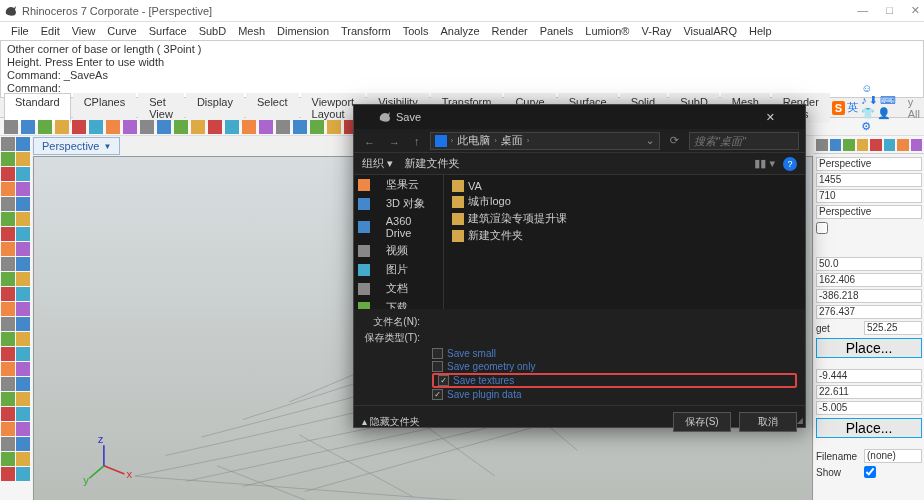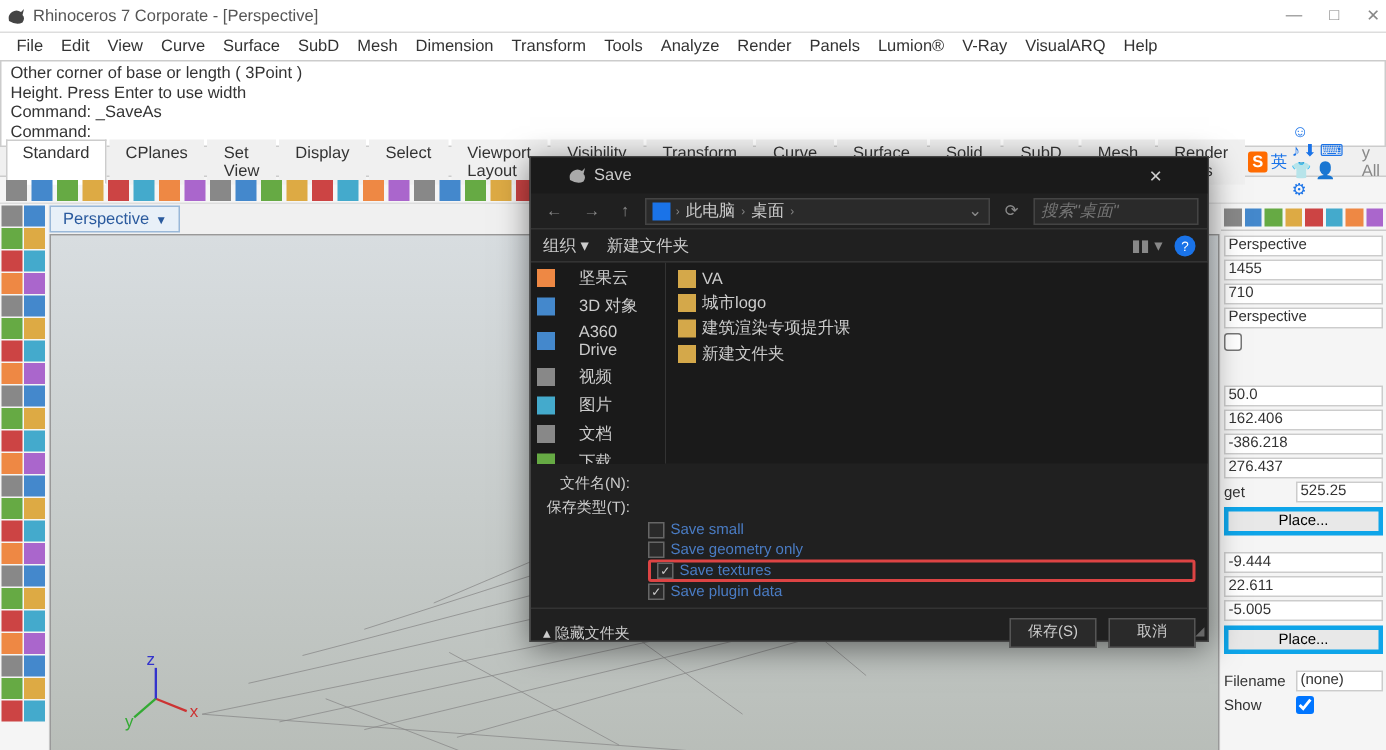--- a/index.html
+++ b/index.html
@@ -45,21 +45,21 @@
 
 
 .props { width: 110px; background: #f5f5f5; display: flex; flex-direction: column; }
 .props-icons { height: 18px; display: flex; align-items: center; gap: 2px; padding: 0 2px; border-bottom: 1px solid #ccc; }
 .props-icons .pi { width: 12px; height: 12px; }
 .props-body { flex: 1; padding: 2px; }
 .prop-row { display: flex; align-items: center; height: 16px; }
 .prop-row .lbl { width: 48px; color: #333; font-size: 10px; }
 .prop-row .val { flex: 1; background: #fff; border: 1px solid #ccc; height: 14px; padding: 0 2px; font-size: 10px; color: #333; }
 .prop-row .chk { width: 12px; height: 12px; }
-.place-btn { background: #e8e8e8; border: 3px solid #0ea5e9; text-align: center; padding: 1px 0; margin: 2px 0; font-size: 10px; }
+.place-btn { background: #e8e8e8; border: 1px solid #0ea5e9; text-align: center; padding: 1px 0; margin: 2px 0; font-size: 14px; }
 
 
 .save-dlg { position: absolute; left: 353px; top: 104px; width: 453px; height: 324px; background: #202020; color: #ccc; box-shadow: 0 4px 20px rgba(0,0,0,0.5); border: 1px solid #444; z-index: 100; }
 .dlg-title { height: 24px; background: #1a1a1a; display: flex; align-items: center; padding: 0 24px; }
 .dlg-title .ico { width: 14px; height: 14px; margin-right: 4px; }
 .dlg-title .txt { flex: 1; }
 .dlg-title .close { color: #ccc; cursor: pointer; padding: 0 6px; }
 .dlg-nav { height: 24px; display: flex; align-items: center; padding: 0 6px; gap: 6px; border-bottom: 1px solid #333; }
 .dlg-nav .navbtn { color: #888; padding: 0 4px; }
 .dlg-nav .crumb { flex: 1; background: #2a2a2a; height: 18px; display: flex; align-items: center; padding: 0 4px; gap: 4px; border: 1px solid #444; }

